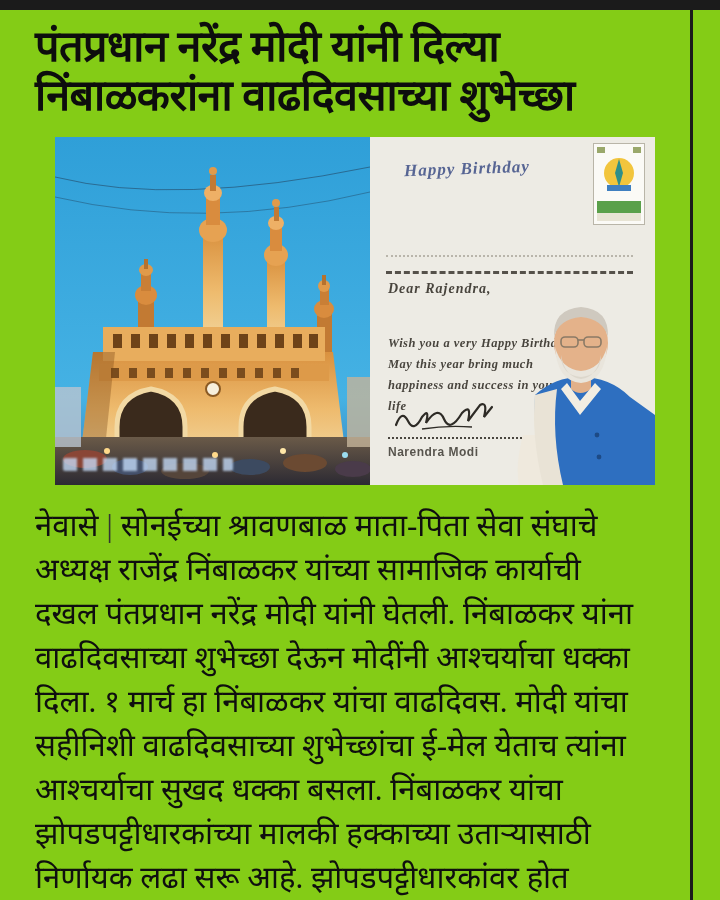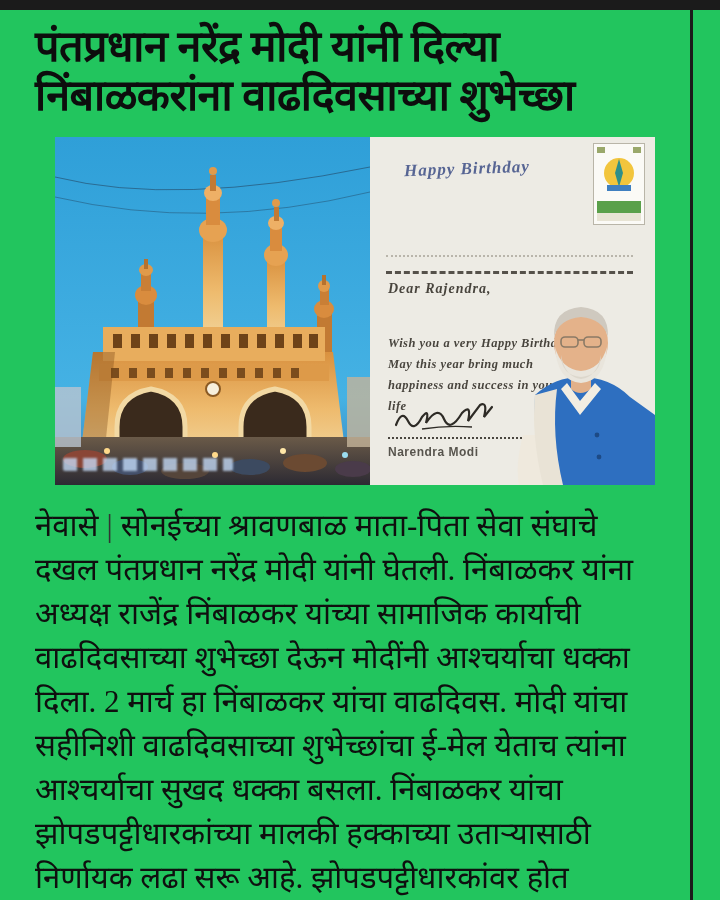--- a/index.html
+++ b/index.html
@@ -1,18 +1,18 @@
 <!DOCTYPE html>
 <html><head>
 <meta charset="utf-8">
 <style>
   html,body{margin:0;padding:0;background:#e9e9e9;}
   .page{
     position:relative;width:720px;height:900px;margin:0 auto;
-    background:#22c55e;overflow:hidden;
+    background:#84cc16;overflow:hidden;
     font-family:"Liberation Serif","DejaVu Serif",serif;
   }
   .top-bar{position:absolute;left:0;top:0;width:720px;height:10px;background:#1b1b1b;}
   .right-rule{position:absolute;left:690px;top:0;width:3px;height:900px;background:#1b1b1b;}
 
   
   .headline{
     position:absolute;left:35px;top:22px;width:640px;margin:0;
     font-size:43px;line-height:49px;font-weight:bold;color:#0d0d0d;
     letter-spacing:-0.5px;
@@ -262,23 +262,23 @@
           <circle cx="94" cy="172" r="2.4" fill="#1d4a85"></circle>
         </svg>
       </div>
     </div>
   </figure>
 
   <div class="article">
     <p class="line">
       <strong class="dateline">नेवासे</strong><span class="sep">|</span><span>सोनईच्या श्रावणबाळ माता-पिता सेवा संघाचे</span>
     </p>
+    <p class="line">अध्यक्ष राजेंद्र निंबाळकर यांच्या सामाजिक कार्याची</p>
     <p class="line">दखल पंतप्रधान नरेंद्र मोदी यांनी घेतली. निंबाळकर यांना</p>
-    <p class="line">अध्यक्ष राजेंद्र निंबाळकर यांच्या सामाजिक कार्याची</p>
     <p class="line">वाढदिवसाच्या शुभेच्छा देऊन मोदींनी आश्चर्याचा धक्का</p>
-    <p class="line">दिला. 2 मार्च हा निंबाळकर यांचा वाढदिवस. मोदी यांचा</p>
+    <p class="line">दिला. १ मार्च हा निंबाळकर यांचा वाढदिवस. मोदी यांचा</p>
     <p class="line">सहीनिशी वाढदिवसाच्या शुभेच्छांचा ई-मेल येताच त्यांना</p>
     <p class="line">आश्चर्याचा सुखद धक्का बसला. निंबाळकर यांचा</p>
     <p class="line">झोपडपट्टीधारकांच्या मालकी हक्काच्या उताऱ्यासाठी</p>
     <p class="line">निर्णायक लढा सरू आहे. झोपडपट्टीधारकांवर होत</p>
   </div>
 
 </div>
 
 </body></html>

